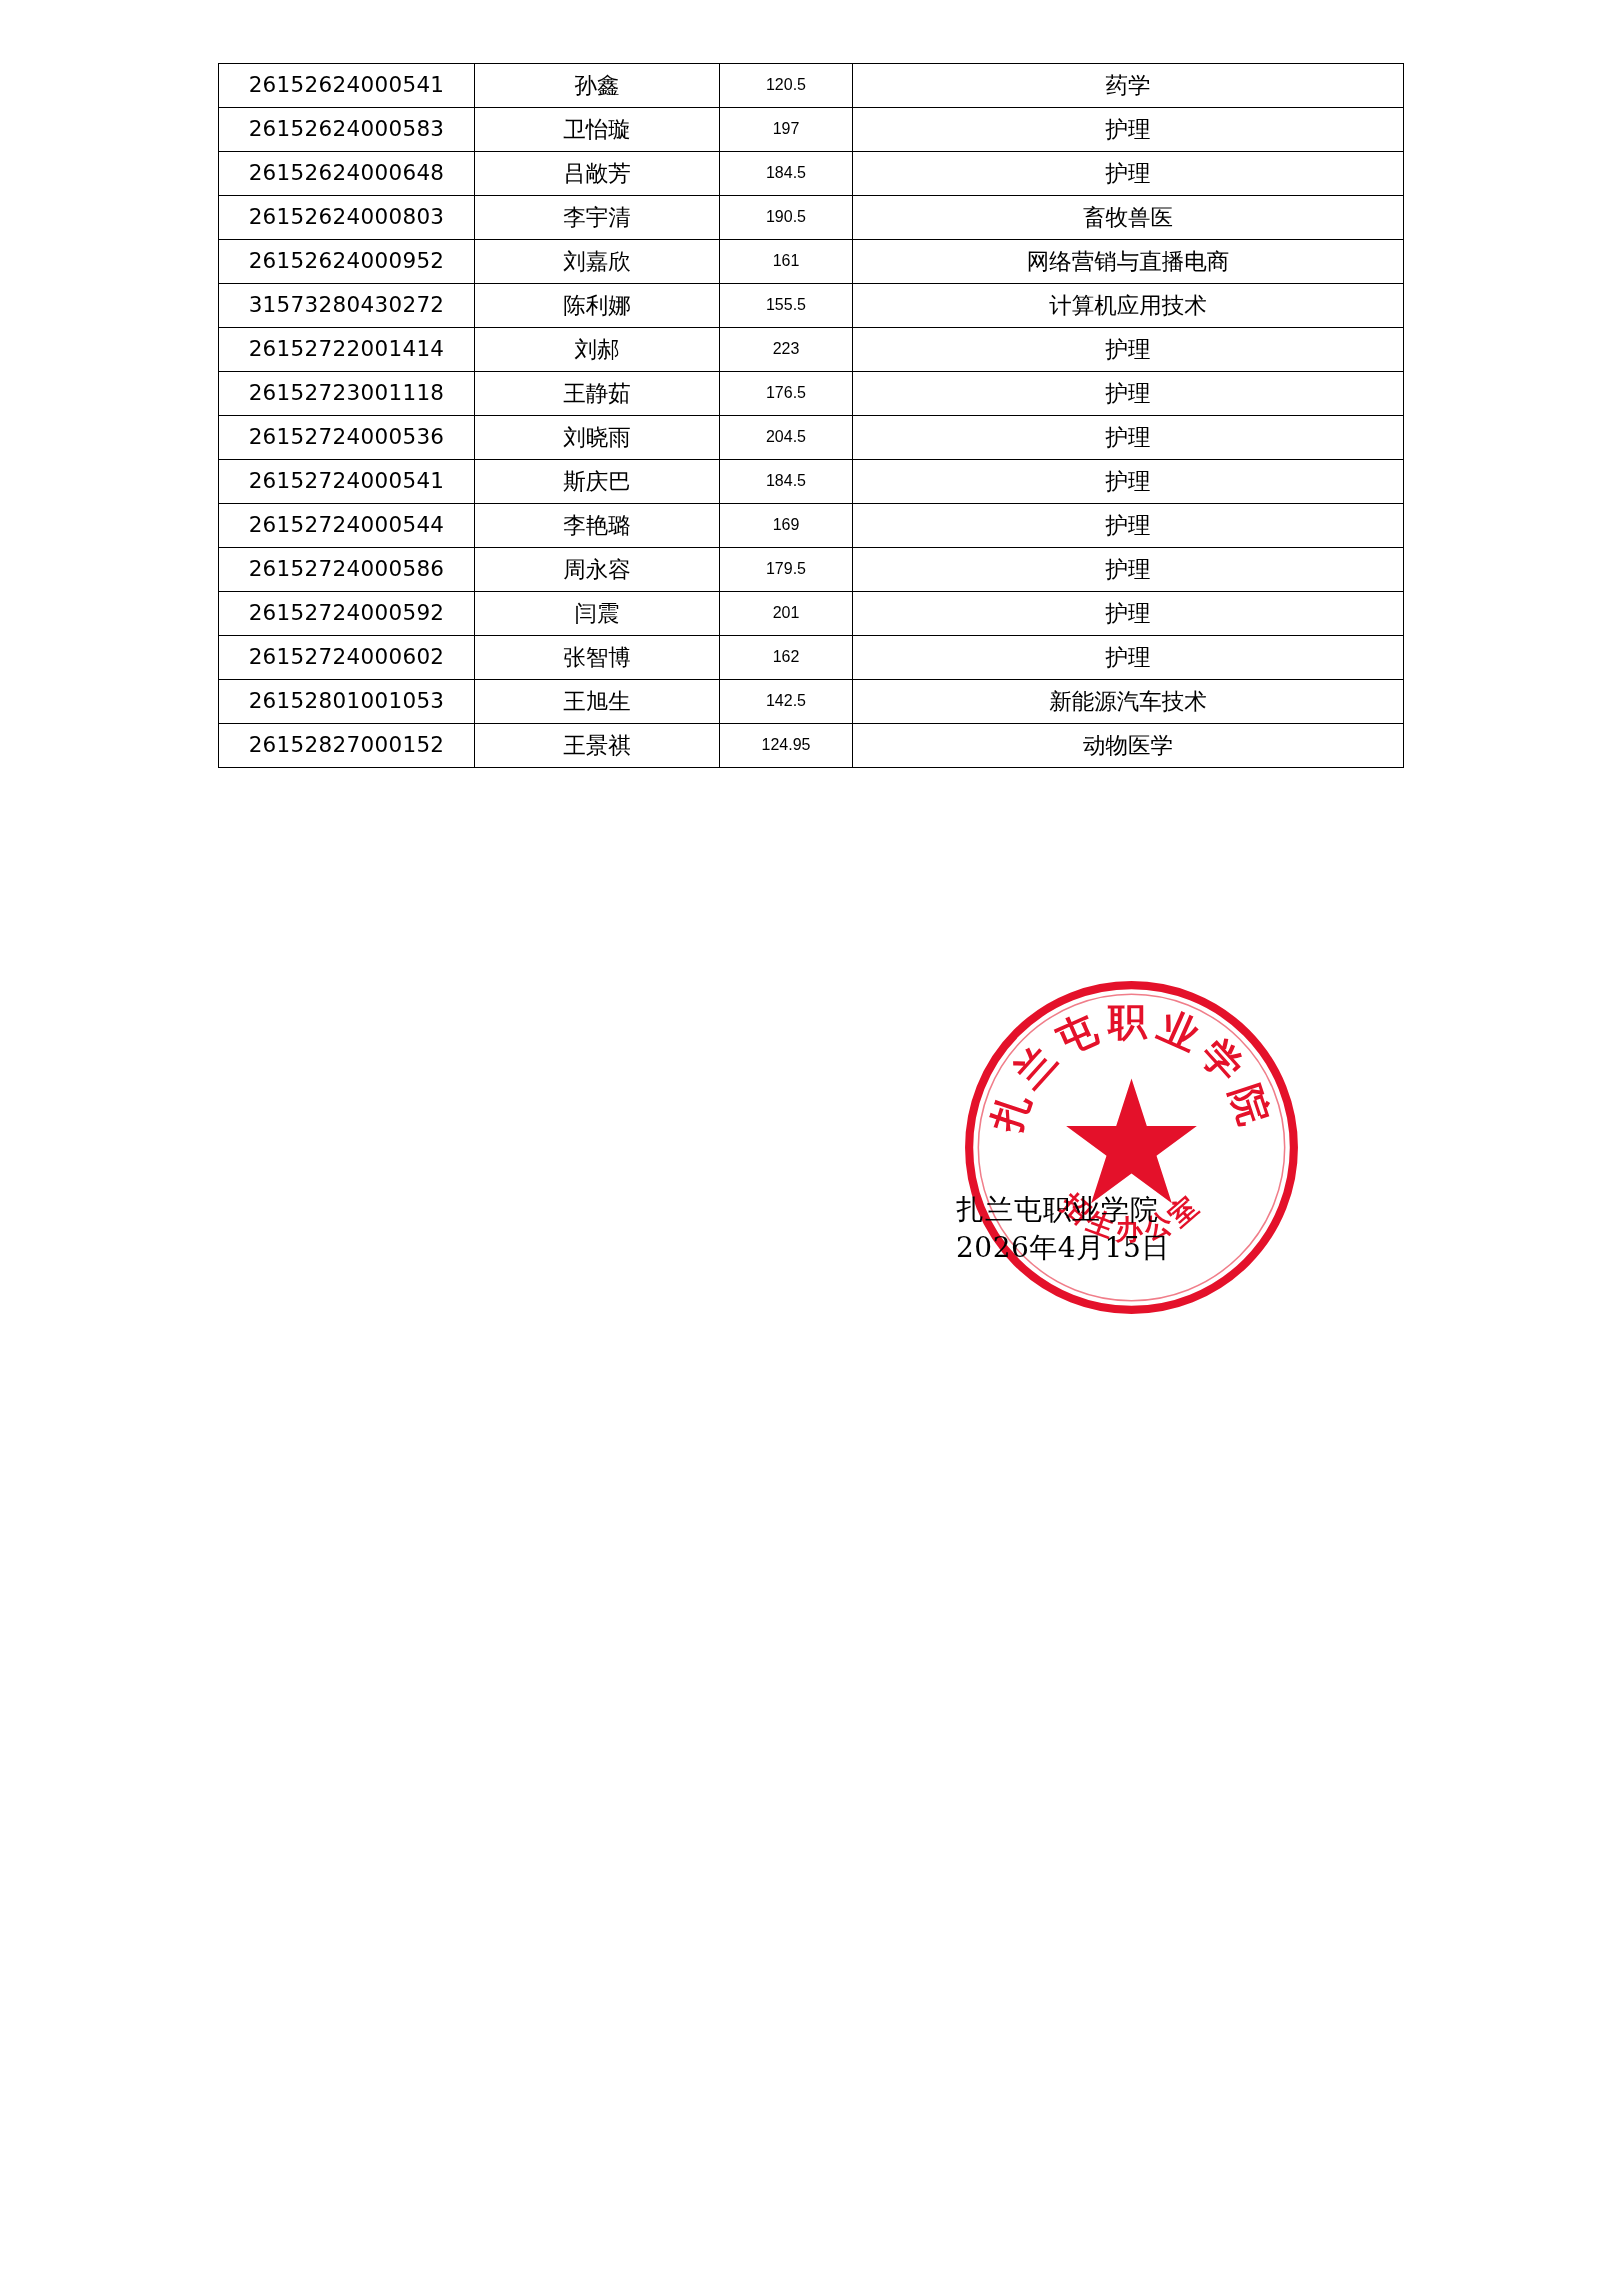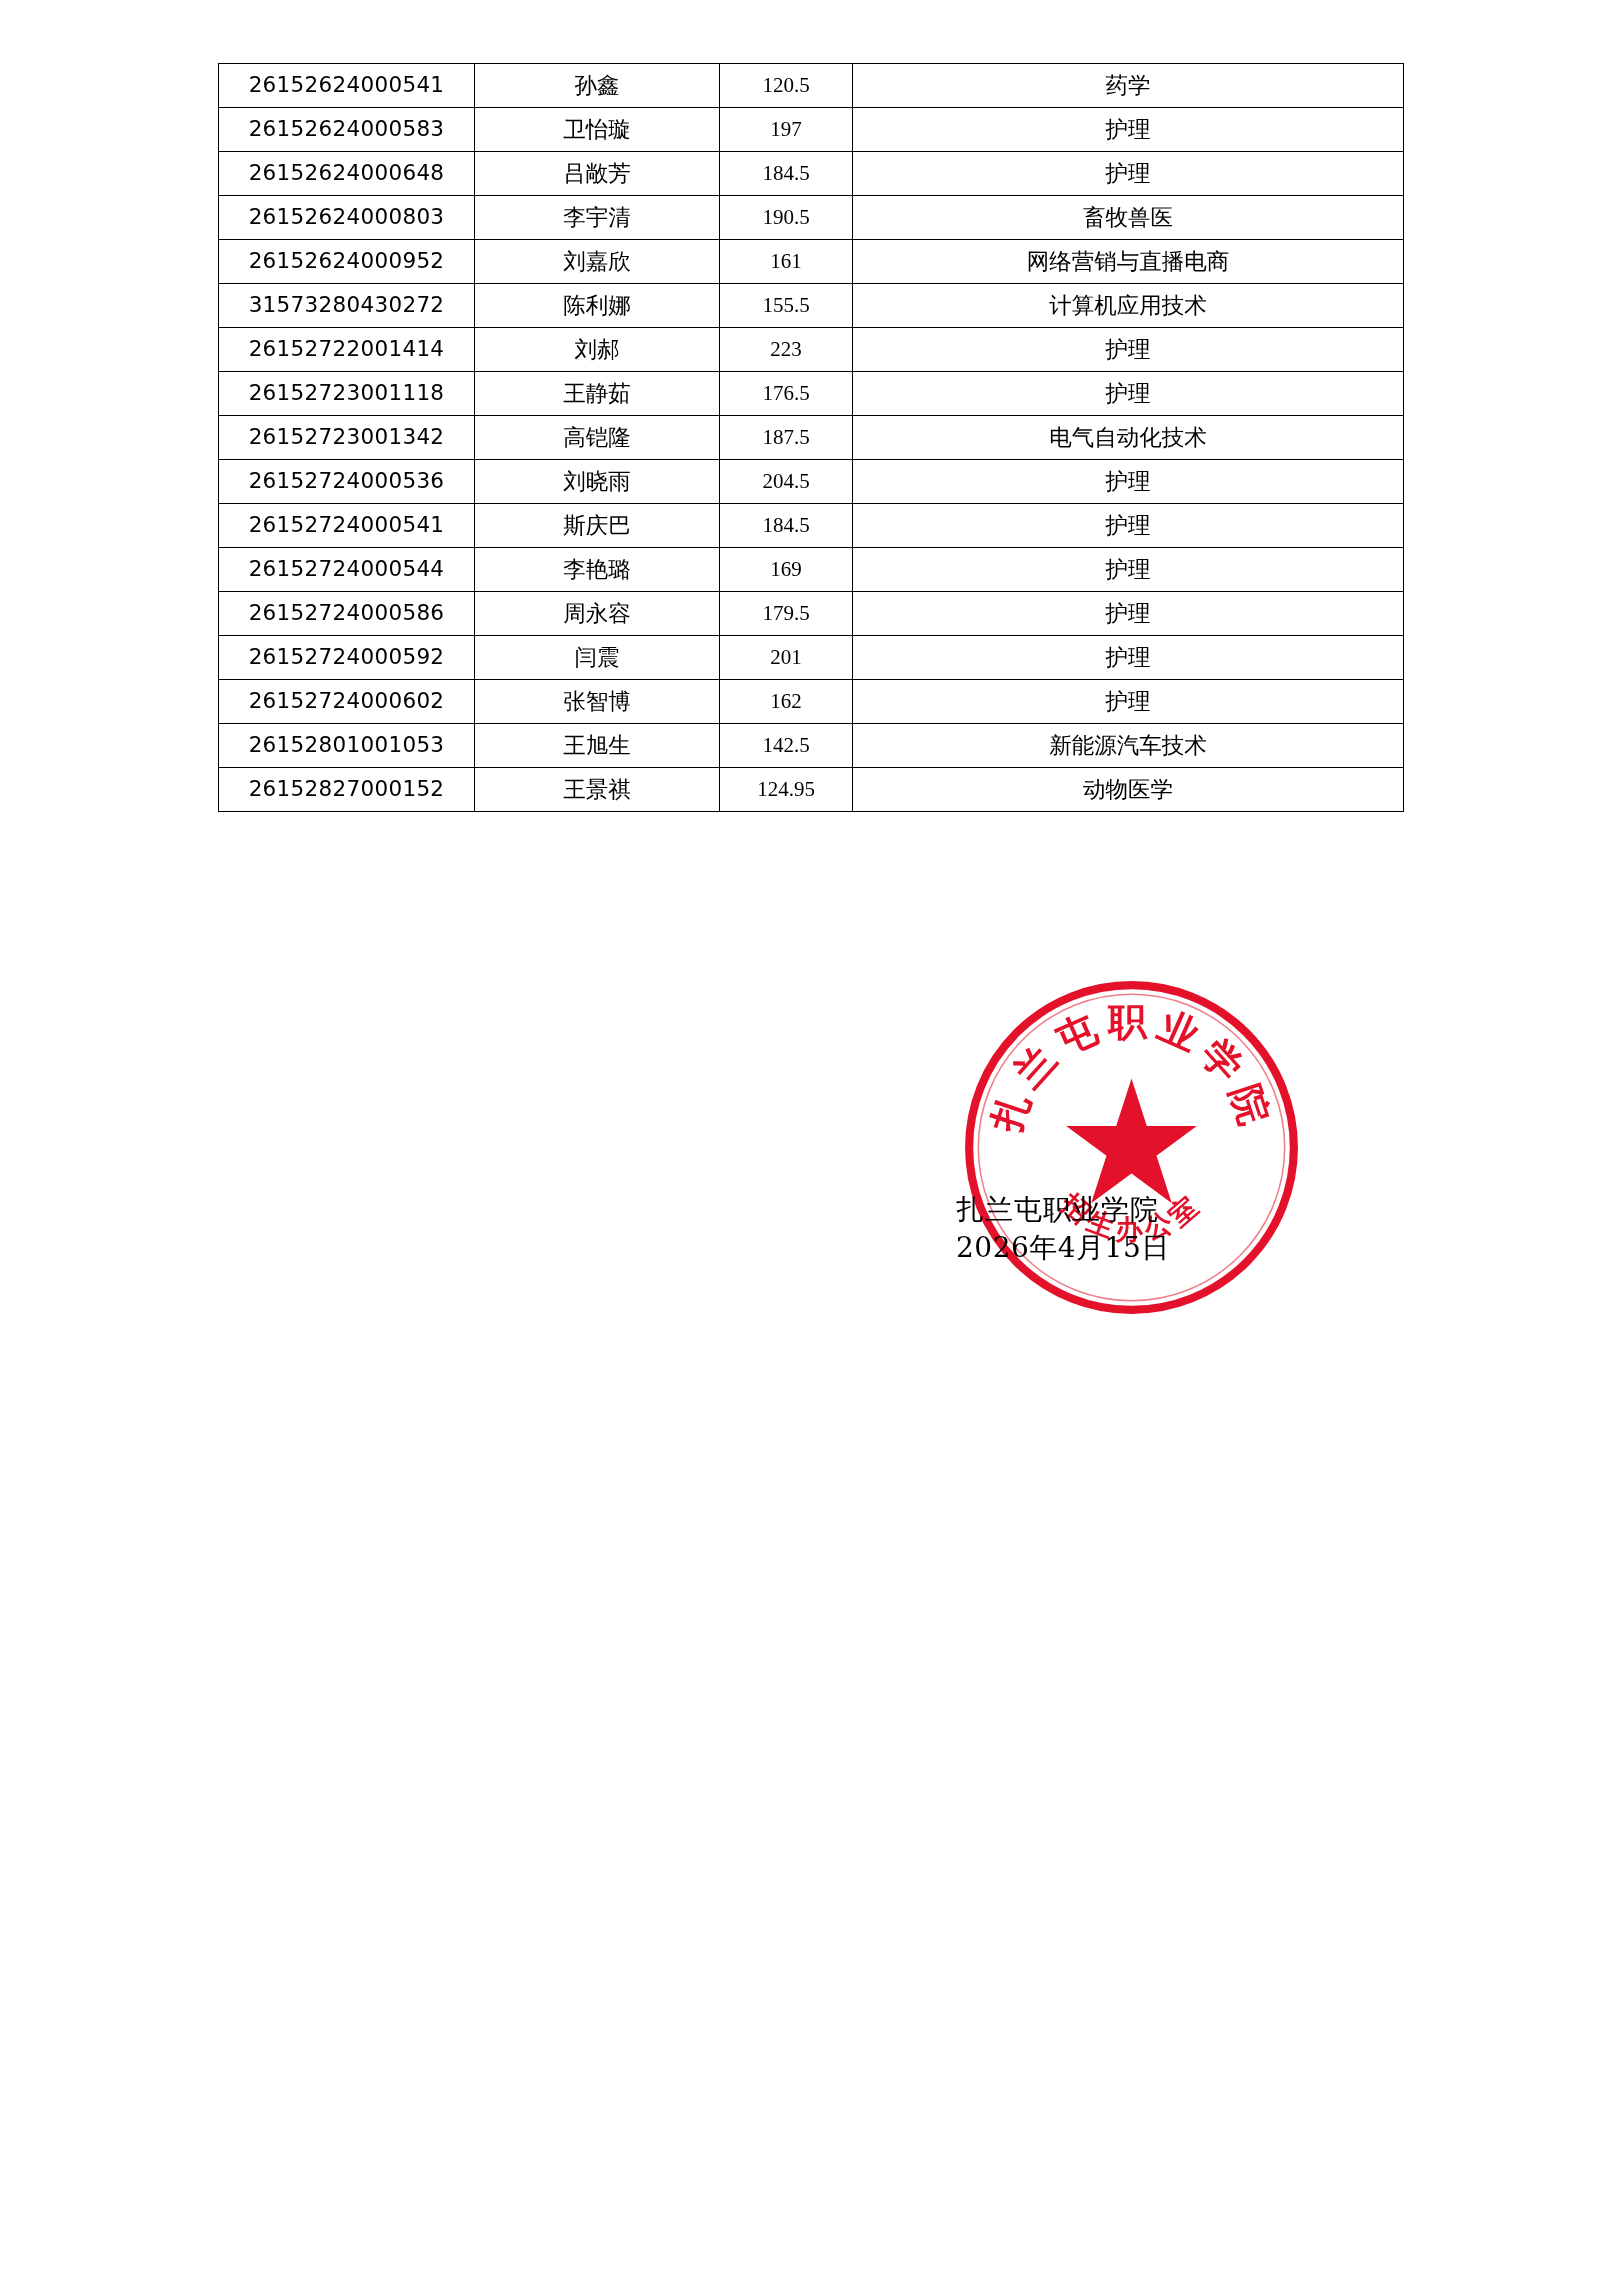--- a/index.html
+++ b/index.html
@@ -48,22 +48,22 @@
     line-height: 1.05;
     white-space: nowrap;
     font-family: "Liberation Serif", serif;
   }
   table.roster td.id {
     font-family: "DejaVu Sans", sans-serif;
     font-size: 21.5px;
     letter-spacing: 0.3px;
   }
   table.roster td.score {
-    font-family: Liberation Serif, serif;
-    font-size: 21px;
+    font-family: Liberation Sans, sans-serif;
+    font-size: 16px;
   }
   table.roster td.name,
   table.roster td.major {
     font-family: Liberation Sans, sans-serif;
     font-size: 22.5px;
   }
 
   
   .sign-block {
     position: absolute;
@@ -163,26 +163,20 @@
           <td class="score">223</td>
           <td class="major">护理</td>
         </tr>
         <tr>
           <td class="id">26152723001118</td>
           <td class="name">王静茹</td>
           <td class="score">176.5</td>
           <td class="major">护理</td>
         </tr>
         <tr>
-          <td class="id">26152723001342</td>
-          <td class="name">高铠隆</td>
-          <td class="score">187.5</td>
-          <td class="major">电气自动化技术</td>
-        </tr>
-        <tr>
           <td class="id">26152724000536</td>
           <td class="name">刘晓雨</td>
           <td class="score">204.5</td>
           <td class="major">护理</td>
         </tr>
         <tr>
           <td class="id">26152724000541</td>
           <td class="name">斯庆巴</td>
           <td class="score">184.5</td>
           <td class="major">护理</td>

